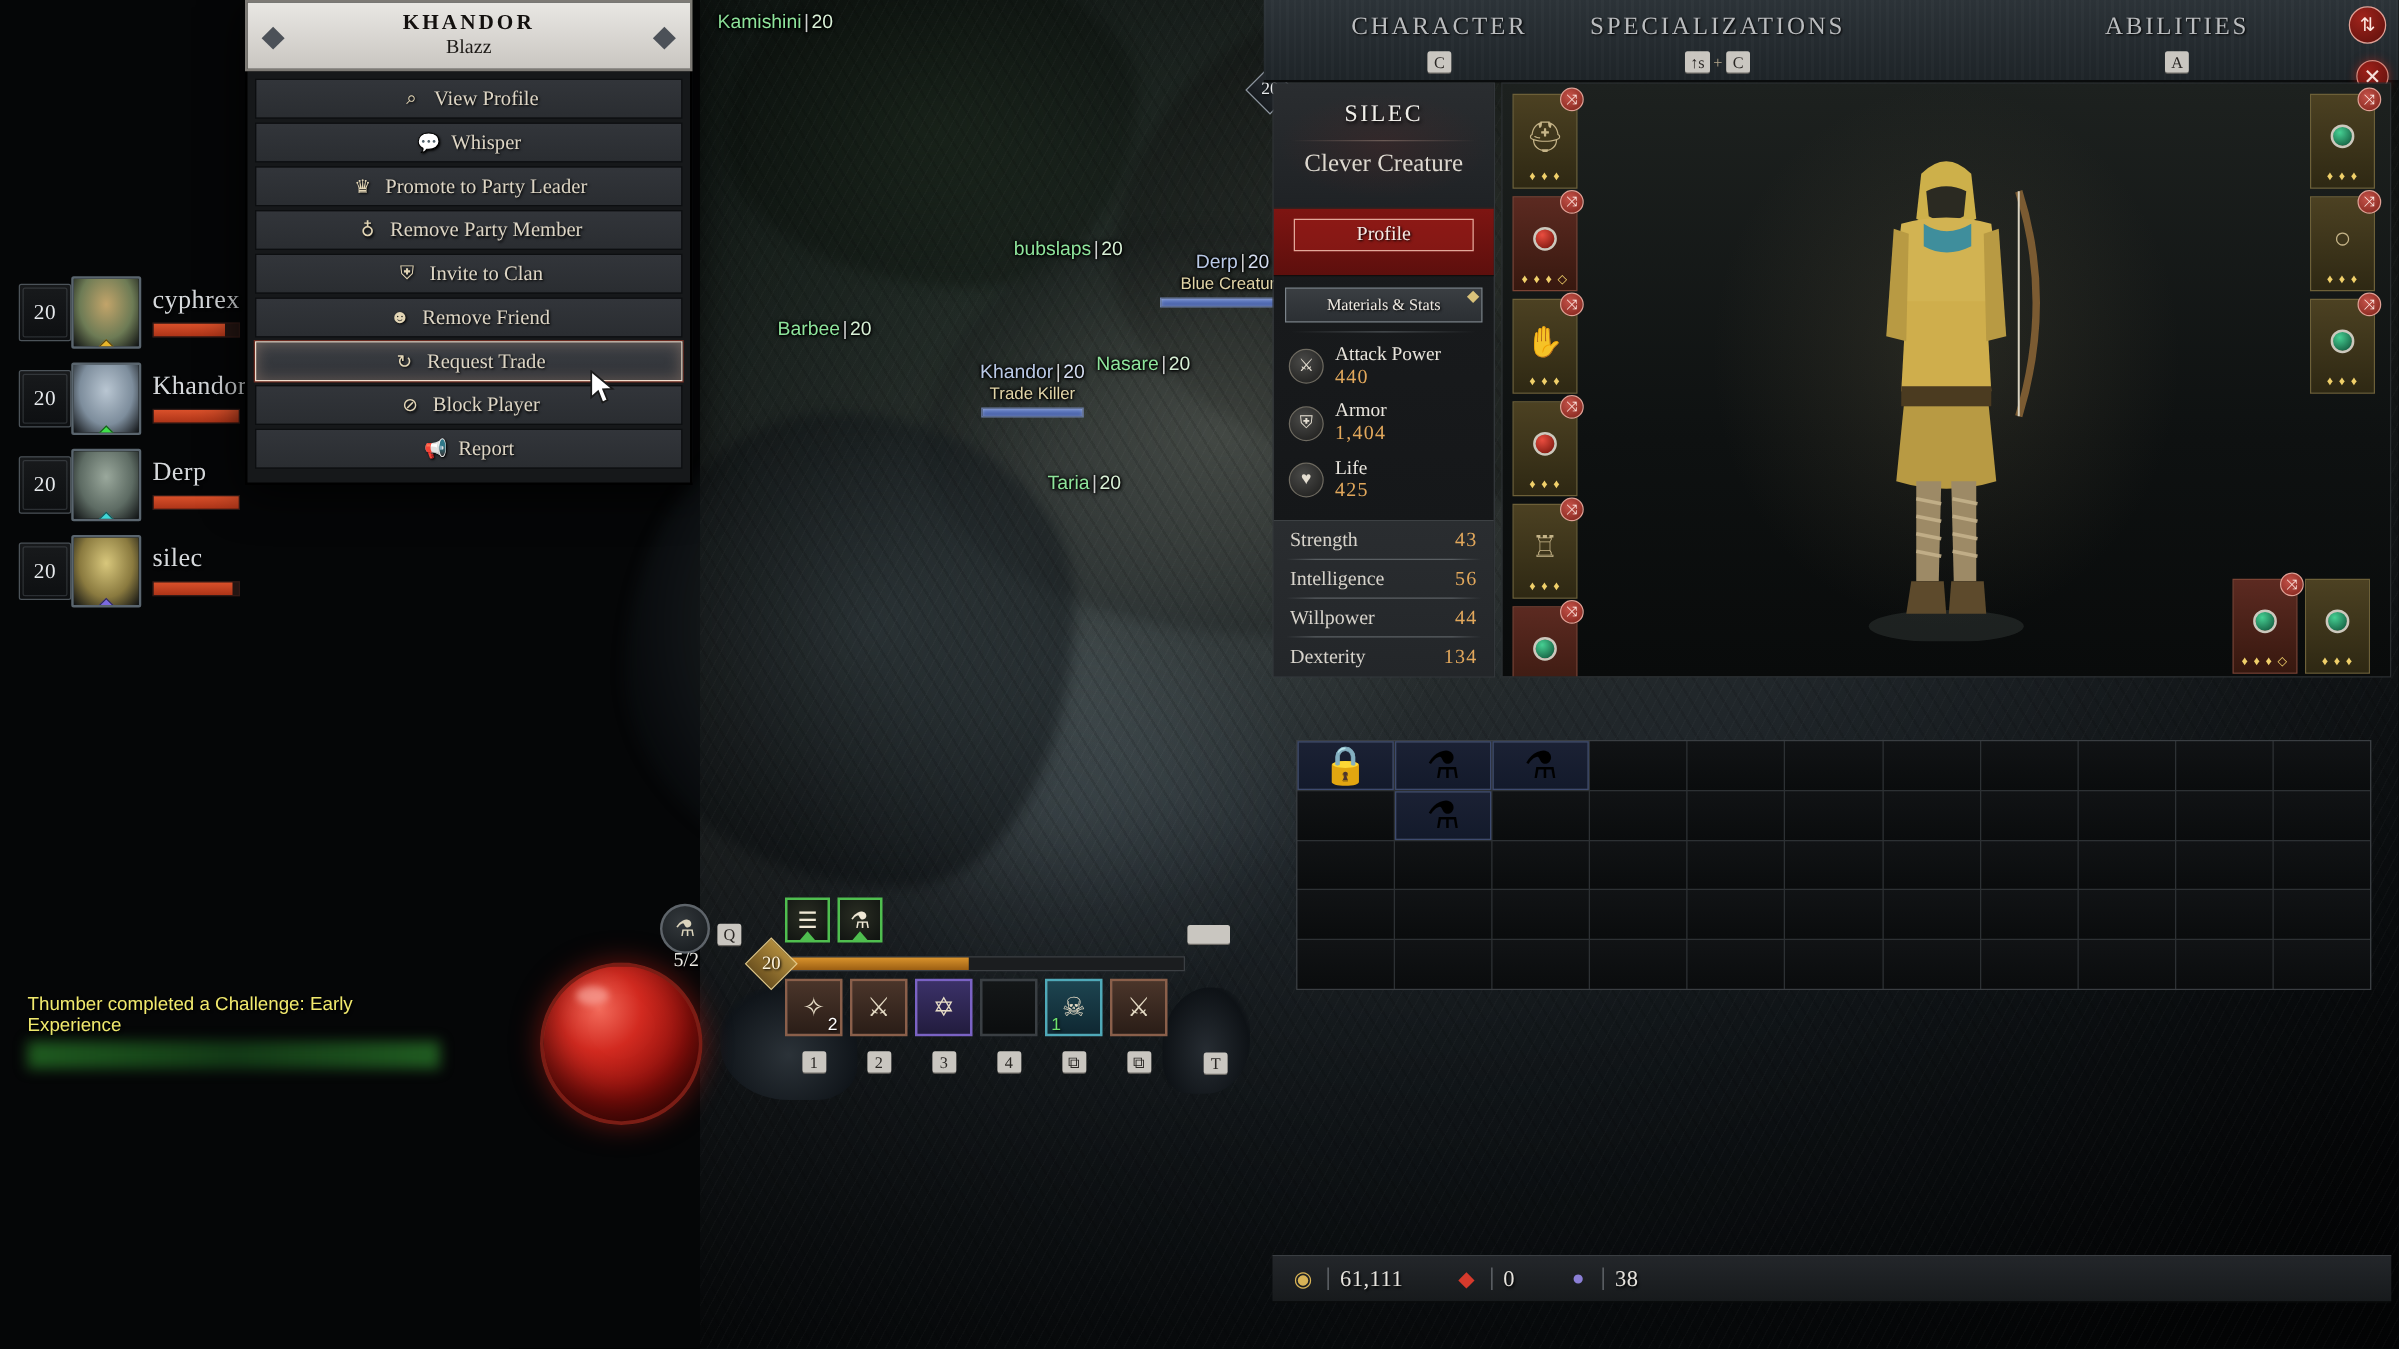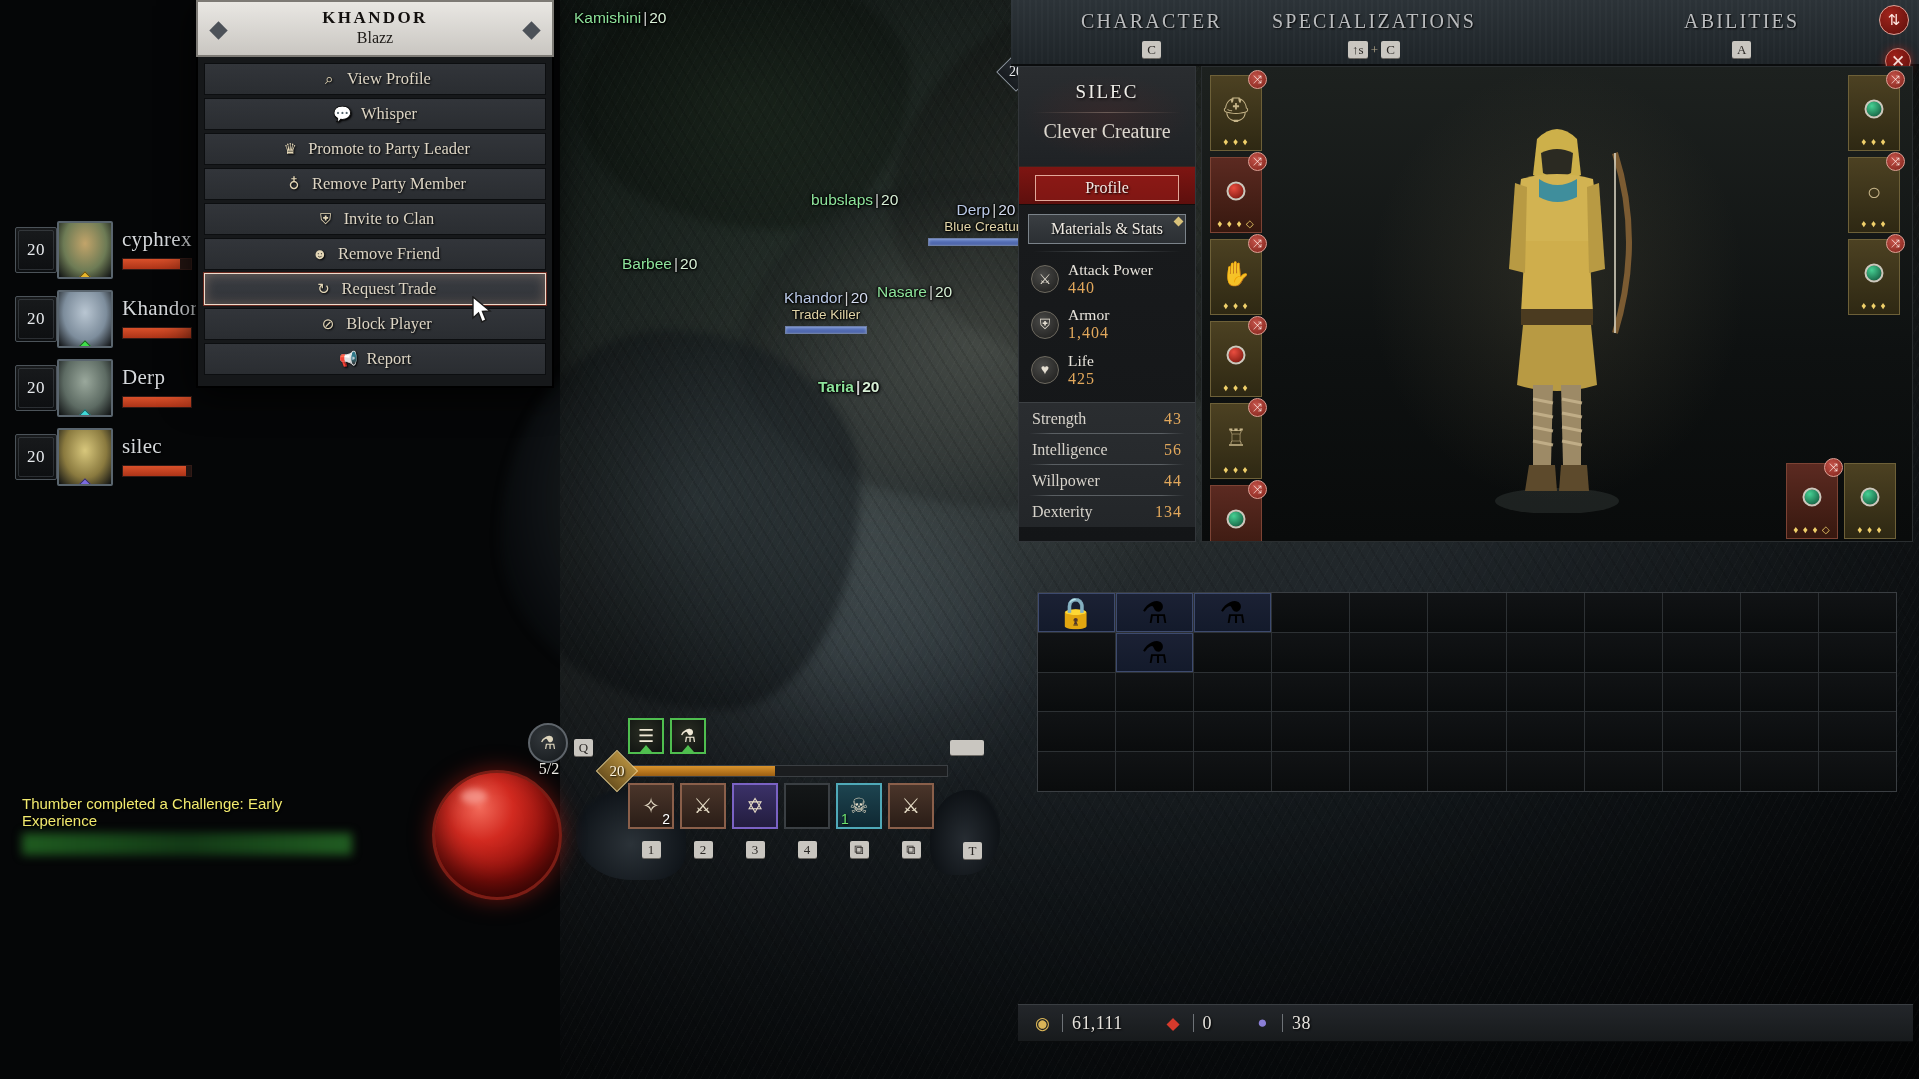--- a/index.html
+++ b/index.html
@@ -200,33 +200,33 @@
     background:
       radial-gradient(ellipse 120px 60px at 50% 50%, rgba(120,40,35,.18), transparent 70%),
       linear-gradient(#2a2d30,#1f2225);
     border-bottom:1px solid #3a2320;
   }
   #ch-name { font-size:19px; letter-spacing:2px; color:#f0eee9; text-shadow:1px 1px 3px #000; }
   #ch-rule { height:1px; background:linear-gradient(90deg,transparent,#6a5a55,transparent); margin:9px 14px 7px; }
   #ch-class { font-size:20px; color:#ddd8cf; }
   #ch-profile-wrap {
     background: linear-gradient(#7e1512,#5d0f0d);
-    padding:8px 16px 3px;
+    padding:8px 16px 19px;
     border-bottom:1px solid #120d0c;
   }
   #ch-profile {
     border:1px solid #e2a89a; background: rgba(160,30,25,.5);
     color:#f4e9e4; font-size:16px; text-align:center; padding:3px 0;
     text-shadow:1px 1px 2px #000;
   }
   #ch-mats {
     margin:9px 9px 0; padding:5px 0;
     background: linear-gradient(#3a3e42,#2b2f33);
     border:1px solid #7b838a;
-    color:#efeae2; font-size:16px; text-align:center;
+    color:#efeae2; font-size:13px; text-align:center;
     text-shadow:1px 1px 2px #000; position:relative;
   }
   #ch-mats:after{
     content:""; position:absolute; right:3px; top:3px; width:7px; height:7px;
     background:#d9c27a; transform:rotate(45deg);
   }
   .mats-div { height:1px; margin:7px 14px 4px; background:linear-gradient(90deg,transparent,#4e5357,transparent); }
 
   .bigstat { display:flex; align-items:center; gap:9px; padding:5px 0 4px 12px; }
   .bigstat .icn {
@@ -480,21 +480,21 @@
         <div class="pbar" style="width:116px"></div>
       </div>
       <div class="plate self" style="left: 784px; top: 288px;">
         <div style="text-align:center;"><span class="pname">Khandor</span><span class="psep">|</span><span class="plvl">20</span></div>
         <div class="ptitle">Trade Killer</div>
         <div class="pbar" style="width:82px"></div>
       </div>
       <div class="plate" style="left: 877px; top: 282px;">
         <div style="text-align:center;"><span class="pname">Nasare</span><span class="psep">|</span><span class="plvl">20</span></div>
       </div>
-      <div class="plate" style="left: 818px; top: 377px; font-weight: bold;">
+      <div class="plate" style="left: 838px; top: 377px;">
         <div style="text-align:center;"><span class="pname">Taria</span><span class="psep">|</span><span class="plvl">20</span></div>
       </div>
     </div>
 
   <div id="party">
       <div class="party-row">
         <div class="p-lvlbox">
           <span class="p-lvl">20</span>
         </div>
         <div class="p-port">

